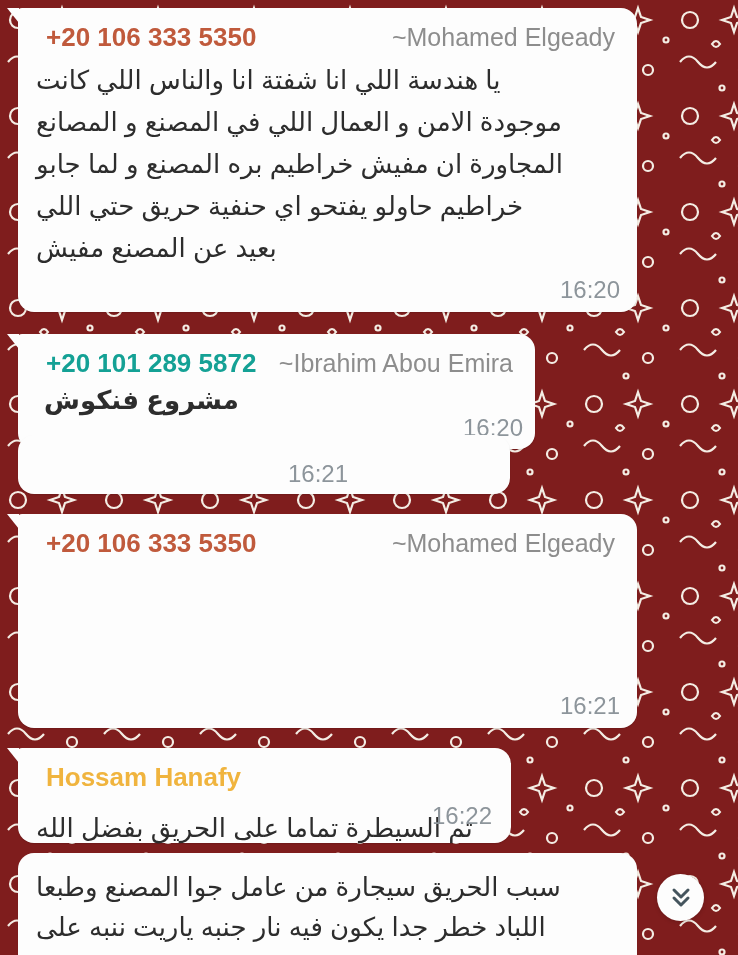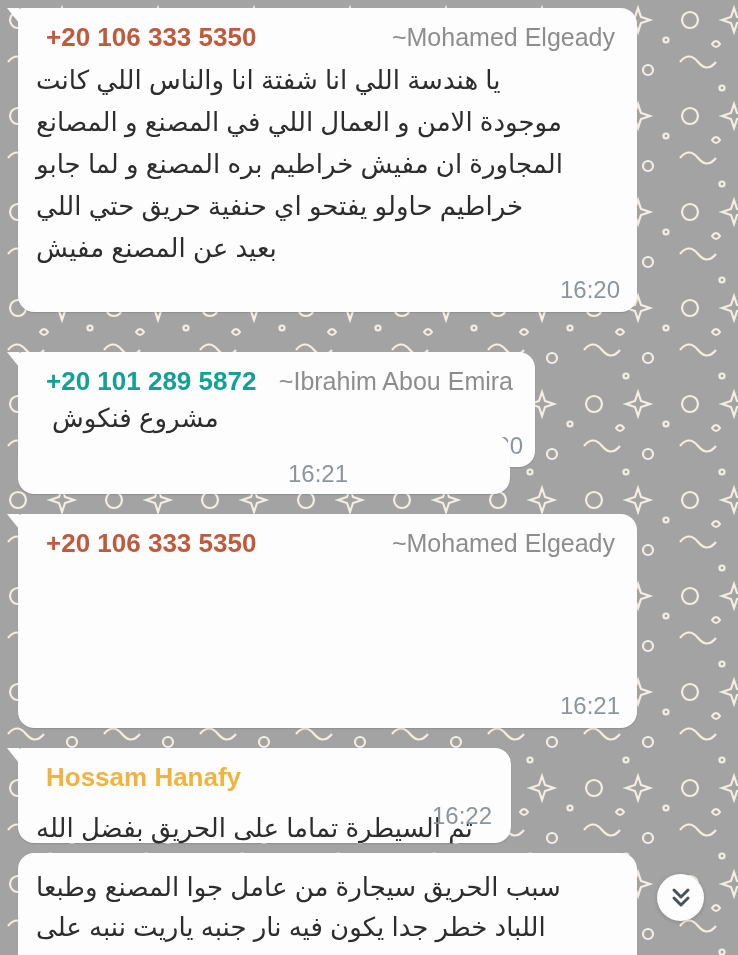--- a/index.html
+++ b/index.html
@@ -1,19 +1,19 @@
 <!DOCTYPE html>
 <html lang="ar"><head>
 <meta charset="utf-8">
 <style>
   html,body{margin:0;padding:0;background:#d9d2c9;}
   .screen{
     position:relative;
     width:738px;height:955px;
-    background:#a3a3a3;
+    background:#7f1d1d;
     overflow:hidden;
     font-family:"Liberation Sans","DejaVu Sans",sans-serif;
   }
   .wallpaper{position:absolute;inset:0;z-index:0;}
   .bubble{
     position:absolute;
     background:#fdfdfd;
     border-radius:16px;
     box-shadow:0 1px 1.5px rgba(0,0,0,0.13);
     z-index:1;
@@ -53,22 +53,22 @@
   .msg.align-left{text-align:left;}
   .time{
     position:absolute;
     font-size:24px;
     color:#8d959b;
     z-index:2;
   }
   
   .b1{left:18px;top:8px;width:619px;height:304px;}
   .b1 .time{right:17px;bottom:8px;}
-  .b2{left:18px;top:352px;width:517px;height:115px;}
-  .b2 .msg{margin-top:2px;margin-left:16px;line-height:38px;}
+  .b2{left:18px;top:334px;width:517px;height:115px;}
+  .b2 .msg{margin-top:2px;margin-left:8px;line-height:38px;font-weight:bold;}
   .b2 .time{right:12px;bottom:7px;}
   .b3{left:18px;top:435px;width:492px;height:59px;padding-top:10px;}
   .b3 .msg{margin-top:0;line-height:36px;padding-left:28px;padding-right:4px;}
   .b3 .time{right:162px;bottom:6px;}
   .b4{left:18px;top:514px;width:619px;height:214px;}
   .b4 .time{right:17px;bottom:8px;}
   .b5{left:18px;top:748px;width:493px;height:95px;}
   .b5 .msg{margin-top:16px;line-height:38px;}
   .b5 .time{right:19px;bottom:13px;}
   .b6{left:18px;top:853px;width:619px;height:140px;}

